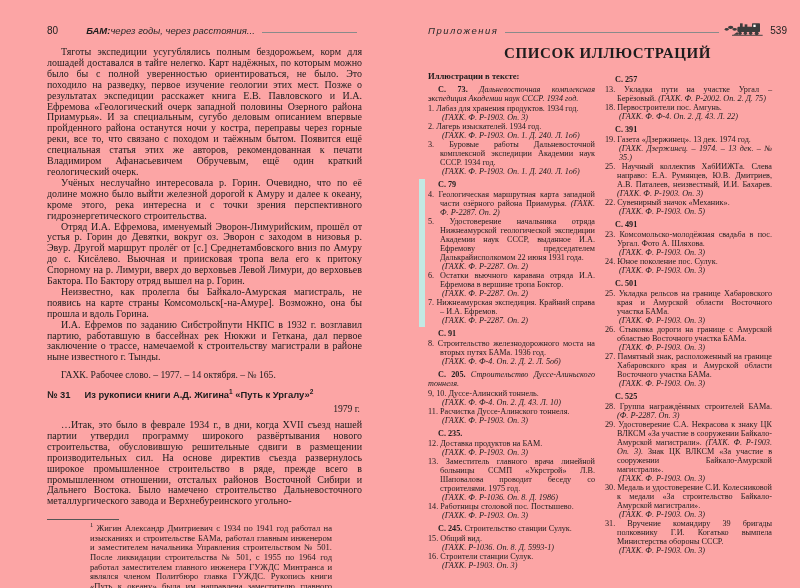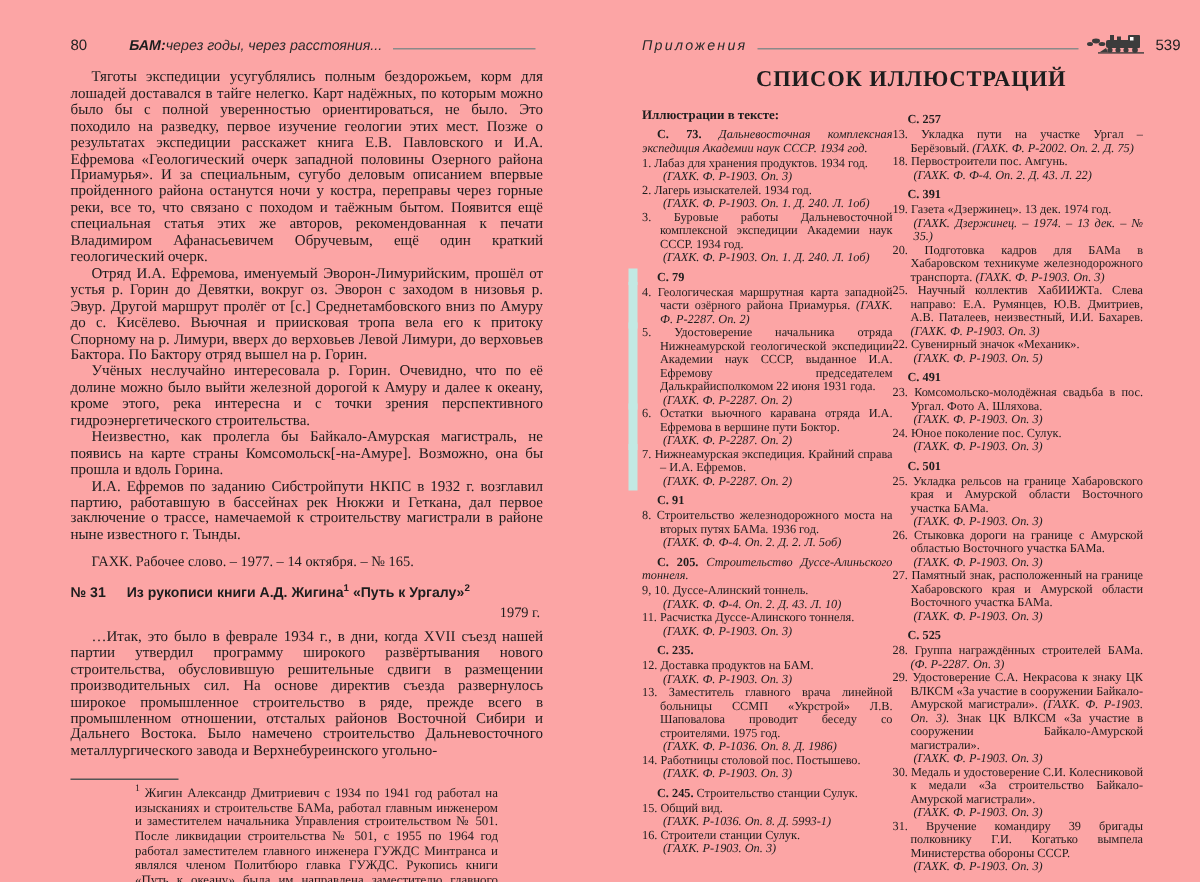--- a/index.html
+++ b/index.html
@@ -27,21 +27,21 @@
   .doc-head { font-family:"Liberation Sans", sans-serif; font-weight:bold; font-size:9.4px; margin:9px 0 3px; }
   .doc-head .dh-num { margin-right:14px; }
   sup { font-size:6.5px; vertical-align:super; line-height:0; }
   .doc-date { text-align:right; font-size:9.6px; margin:2px 2px 5px 0; }
   .footnotes { margin-top:12px; font-size:8.6px; line-height:9.6px; }
   .fn-rule { width:72px; border-top:1px solid #555; margin-bottom:4px; }
   .fn { padding-left:43px; padding-right:30px; text-align:justify; }
 
   
   .list-title { text-align:center; font-weight:bold; font-size:15px; letter-spacing:0.6px; margin:9px 0 9px; }
-  .cols { display:flex; gap:0; }
+  .cols { display:flex; gap:10px; }
   .col { width:167px; font-size:8.2px; line-height:9px; }
   .list-heading { font-weight:bold; font-size:8.6px; margin:1px 0 4px; }
   .sec { margin:4px 0 1px; padding-left:0; text-indent:10px; text-align:justify; }
   .sec-label { font-weight:bold; }
   .sec-cap { }
   .sec-cap.it { font-style:italic; }
   .item { padding-left:12px; text-indent:-12px; text-align:justify; }
   .inum { }
   .ref { font-style:italic; }
   .ref-block { display:block; text-indent:0; padding-left:2px; }
@@ -57,22 +57,22 @@
   <section class="page page-left">
     <header class="runhead">
       <span class="pagenum">80</span>
       <span class="rt-bold">БАМ:</span>
       <span class="rt-rest"> через годы, через расстояния...</span>
       <span class="head-rule"></span>
     </header>
 
     <div class="lp-body">
       <p class="para">Тяготы экспедиции усугублялись полным бездорожьем, корм для лошадей доставался в тайге нелегко. Карт надёжных, по которым можно было бы с полной уверенностью ориентироваться, не было. Это походило на разведку, первое изучение геологии этих мест. Позже о результатах экспедиции расскажет книга Е.В. Павловского и И.А. Ефремова «Геологический очерк западной половины Озерного района Приамурья». И за специальным, сугубо деловым описанием впервые пройденного района останутся ночи у костра, переправы через горные реки, все то, что связано с походом и таёжным бытом. Появится ещё специальная статья этих же авторов, рекомендованная к печати Владимиром Афанасьевичем Обручевым, ещё один краткий геологический очерк.</p>
+      <p class="para">Учёных неслучайно интересовала р. Горин. Очевидно, что по её долине можно было выйти железной дорогой к Амуру и далее к океану, кроме этого, река интересна и с точки зрения перспективного гидроэнергетического строительства.</p>
       <p class="para">Отряд И.А. Ефремова, именуемый Эворон-Лимурийским, прошёл от устья р. Горин до Девятки, вокруг оз. Эворон с заходом в низовья р. Эвур. Другой маршрут пролёг от [с.] Среднетамбовского вниз по Амуру до с. Кисёлево. Вьючная и приисковая тропа вела его к притоку Спорному на р. Лимури, вверх до верховьев Левой Лимури, до верховьев Бактора. По Бактору отряд вышел на р. Горин.</p>
-      <p class="para">Учёных неслучайно интересовала р. Горин. Очевидно, что по её долине можно было выйти железной дорогой к Амуру и далее к океану, кроме этого, река интересна и с точки зрения перспективного гидроэнергетического строительства.</p>
       <p class="para">Неизвестно, как пролегла бы Байкало-Амурская магистраль, не появись на карте страны Комсомольск[-на-Амуре]. Возможно, она бы прошла и вдоль Горина.</p>
       <p class="para">И.А. Ефремов по заданию Сибстройпути НКПС в 1932 г. возглавил партию, работавшую в бассейнах рек Нюкжи и Геткана, дал первое заключение о трассе, намечаемой к строительству магистрали в районе ныне известного г. Тынды.</p>
 
       <p class="source-line">ГАХК. Рабочее слово. – 1977. – 14 октября. – № 165.</p>
 
       <div class="doc-head">
         <span class="dh-num">№ 31</span><span>Из рукописи книги А.Д. Жигина</span><sup>1</sup><span> «Путь к Ургалу»</span><sup>2</sup>
       </div>
       <p class="doc-date">1979 г.</p>
 
@@ -116,42 +116,41 @@
     <div class="cols">
       <div class="col" id="col-0">
           <div class="list-heading">Иллюстрации в тексте:</div>
           <div class="sec"><span class="sec-label">С. 73.</span><span class="sec-cap it"> Дальневосточная комплексная экспедиция Академии наук СССР. 1934 год.</span></div>
           <div class="item"><span class="inum">1. </span><span class="itext">Лабаз для хранения продуктов. 1934 год.</span><span class="ref ref-block">(ГАХК. Ф. Р-1903. Оп. 3)</span></div>
           <div class="item"><span class="inum">2. </span><span class="itext">Лагерь изыскателей. 1934 год.</span><span class="ref ref-block">(ГАХК. Ф. Р-1903. Оп. 1. Д. 240. Л. 1об)</span></div>
           <div class="item"><span class="inum">3. </span><span class="itext">Буровые работы Дальневосточной комплексной экспедиции Академии наук СССР. 1934 год.</span><span class="ref ref-block">(ГАХК. Ф. Р-1903. Оп. 1. Д. 240. Л. 1об)</span></div>
           <div class="sec hl"><span class="sec-label">С. 79</span></div>
           <div class="item hl"><span class="inum">4. </span><span class="itext">Геологическая маршрутная карта западной части озёрного района Приамурья.</span><span class="ref"> (ГАХК. Ф. Р-2287. Оп. 2)</span></div>
           <div class="item hl"><span class="inum">5. </span><span class="itext">Удостоверение начальника отряда Нижнеамурской геологической экспедиции Академии наук СССР, выданное И.А. Ефремову председателем Далькрайисполкомом 22 июня 1931 года.</span><span class="ref ref-block">(ГАХК. Ф. Р-2287. Оп. 2)</span></div>
-          <div class="item hl"><span class="inum">6. </span><span class="itext">Остатки вьючного каравана отряда И.А. Ефремова в вершине пути Боктор.</span><span class="ref ref-block">(ГАХК. Ф. Р-2287. Оп. 2)</span></div>
+          <div class="item hl"><span class="inum">6. </span><span class="itext">Остатки вьючного каравана отряда И.А. Ефремова в вершине тропа Боктор.</span><span class="ref ref-block">(ГАХК. Ф. Р-2287. Оп. 2)</span></div>
           <div class="item hl"><span class="inum">7. </span><span class="itext">Нижнеамурская экспедиция. Крайний справа – И.А. Ефремов.</span><span class="ref ref-block">(ГАХК. Ф. Р-2287. Оп. 2)</span></div>
           <div class="sec"><span class="sec-label">С. 91</span></div>
           <div class="item"><span class="inum">8. </span><span class="itext">Строительство железнодорожного моста на вторых путях БАМа. 1936 год.</span><span class="ref ref-block">(ГАХК. Ф. Ф-4. Оп. 2. Д. 2. Л. 5об)</span></div>
           <div class="sec"><span class="sec-label">С. 205.</span><span class="sec-cap it"> Строительство Дуссе-Алиньского тоннеля.</span></div>
           <div class="item"><span class="inum">9, 10. </span><span class="itext">Дуссе-Алинский тоннель.</span><span class="ref ref-block">(ГАХК. Ф. Ф-4. Оп. 2. Д. 43. Л. 10)</span></div>
           <div class="item"><span class="inum">11. </span><span class="itext">Расчистка Дуссе-Алинского тоннеля.</span><span class="ref ref-block">(ГАХК. Ф. Р-1903. Оп. 3)</span></div>
           <div class="sec"><span class="sec-label">С. 235.</span></div>
           <div class="item"><span class="inum">12. </span><span class="itext">Доставка продуктов на БАМ.</span><span class="ref ref-block">(ГАХК. Ф. Р-1903. Оп. 3)</span></div>
           <div class="item"><span class="inum">13. </span><span class="itext">Заместитель главного врача линейной больницы ССМП «Укрстрой» Л.В. Шаповалова проводит беседу со строителями. 1975 год.</span><span class="ref ref-block">(ГАХК. Ф. Р-1036. Оп. 8. Д. 1986)</span></div>
           <div class="item"><span class="inum">14. </span><span class="itext">Работницы столовой пос. Постышево.</span><span class="ref ref-block">(ГАХК. Ф. Р-1903. Оп. 3)</span></div>
           <div class="sec"><span class="sec-label">С. 245.</span><span class="sec-cap"> Строительство станции Сулук.</span></div>
           <div class="item"><span class="inum">15. </span><span class="itext">Общий вид.</span><span class="ref ref-block">(ГАХК. Р-1036. Оп. 8. Д. 5993-1)</span></div>
           <div class="item"><span class="inum">16. </span><span class="itext">Строители станции Сулук.</span><span class="ref ref-block">(ГАХК. Р-1903. Оп. 3)</span></div>
         </div>
       <div class="col" id="col-1">
           <div class="sec"><span class="sec-label">С. 257</span></div>
           <div class="item"><span class="inum">13. </span><span class="itext">Укладка пути на участке Ургал – Берёзовый.</span><span class="ref"> (ГАХК. Ф. Р-2002. Оп. 2. Д. 75)</span></div>
           <div class="item"><span class="inum">18. </span><span class="itext">Первостроители пос. Амгунь.</span><span class="ref ref-block">(ГАХК. Ф. Ф-4. Оп. 2. Д. 43. Л. 22)</span></div>
           <div class="sec"><span class="sec-label">С. 391</span></div>
           <div class="item"><span class="inum">19. </span><span class="itext">Газета «Дзержинец». 13 дек. 1974 год.</span><span class="ref ref-block">(ГАХК. Дзержинец. – 1974. – 13 дек. – № 35.)</span></div>
-          <div class="item"><span class="inum">20. </span><span class="itext">Подготовка кадров для БАМа в Хабаровском техникуме железнодорожного транспорта.</span><span class="ref"> (ГАХК. Ф. Р-1903. Оп. 3)</span></div>
           <div class="item"><span class="inum">25. </span><span class="itext">Научный коллектив ХабИИЖТа. Слева направо: Е.А. Румянцев, Ю.В. Дмитриев, А.В. Паталеев, неизвестный, И.И. Бахарев.</span><span class="ref"> (ГАХК. Ф. Р-1903. Оп. 3)</span></div>
           <div class="item"><span class="inum">22. </span><span class="itext">Сувенирный значок «Механик».</span><span class="ref ref-block">(ГАХК. Ф. Р-1903. Оп. 5)</span></div>
           <div class="sec"><span class="sec-label">С. 491</span></div>
           <div class="item"><span class="inum">23. </span><span class="itext">Комсомольско-молодёжная свадьба в пос. Ургал. Фото А. Шляхова.</span><span class="ref ref-block">(ГАХК. Ф. Р-1903. Оп. 3)</span></div>
           <div class="item"><span class="inum">24. </span><span class="itext">Юное поколение пос. Сулук.</span><span class="ref ref-block">(ГАХК. Ф. Р-1903. Оп. 3)</span></div>
           <div class="sec"><span class="sec-label">С. 501</span></div>
           <div class="item"><span class="inum">25. </span><span class="itext">Укладка рельсов на границе Хабаровского края и Амурской области Восточного участка БАМа.</span><span class="ref ref-block">(ГАХК. Ф. Р-1903. Оп. 3)</span></div>
           <div class="item"><span class="inum">26. </span><span class="itext">Стыковка дороги на границе с Амурской областью Восточного участка БАМа.</span><span class="ref ref-block">(ГАХК. Ф. Р-1903. Оп. 3)</span></div>
           <div class="item"><span class="inum">27. </span><span class="itext">Памятный знак, расположенный на границе Хабаровского края и Амурской области Восточного участка БАМа.</span><span class="ref ref-block">(ГАХК. Ф. Р-1903. Оп. 3)</span></div>
           <div class="sec"><span class="sec-label">С. 525</span></div>

